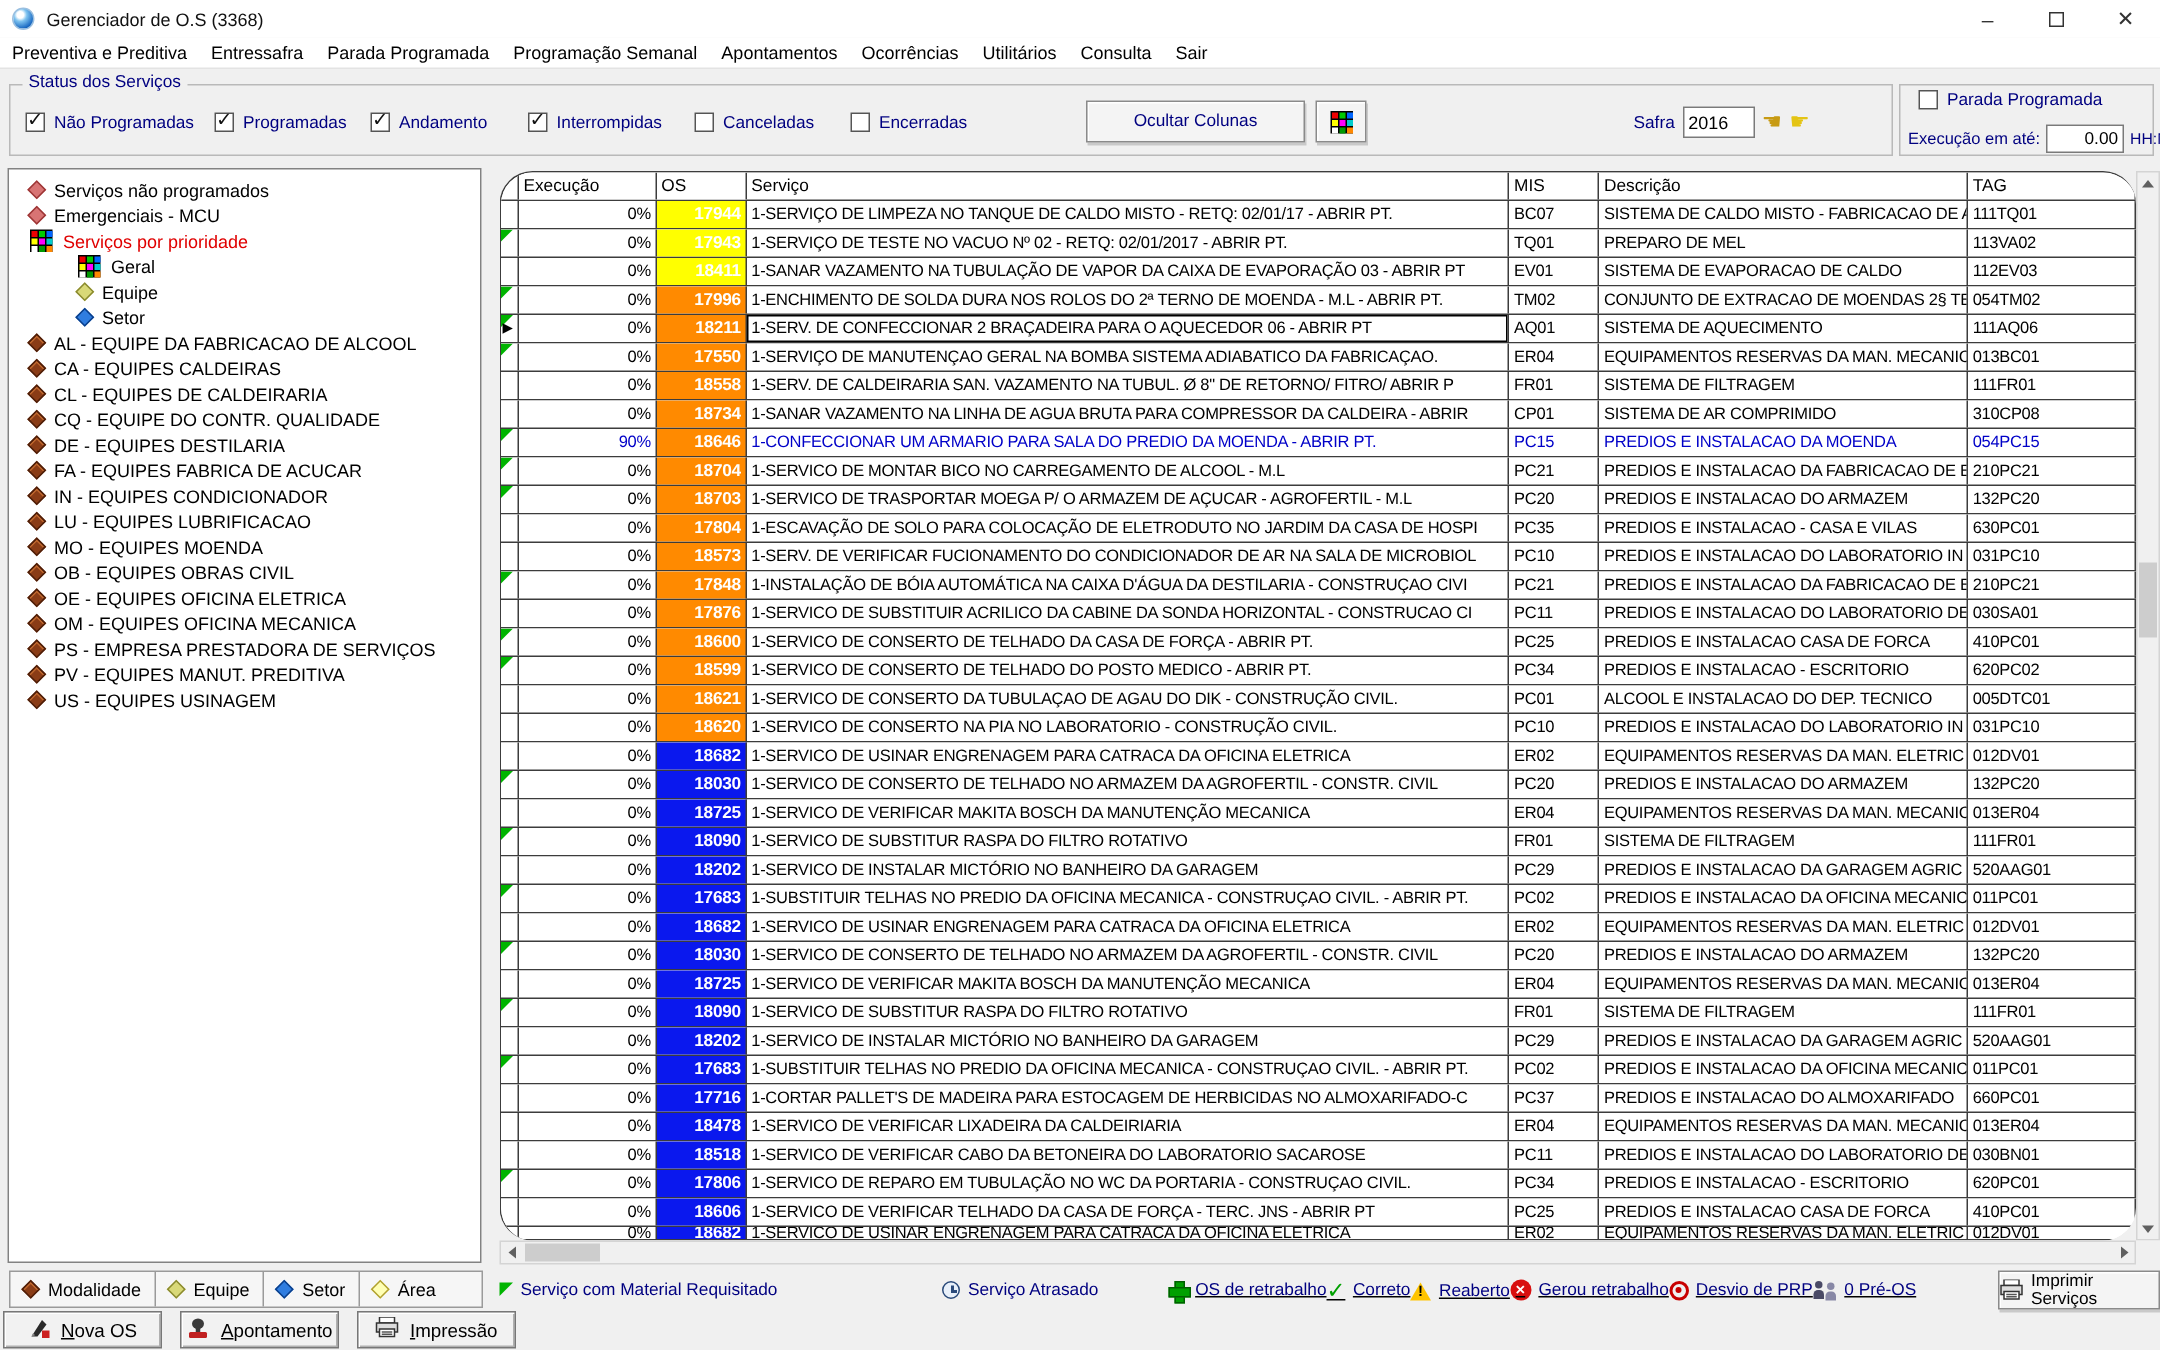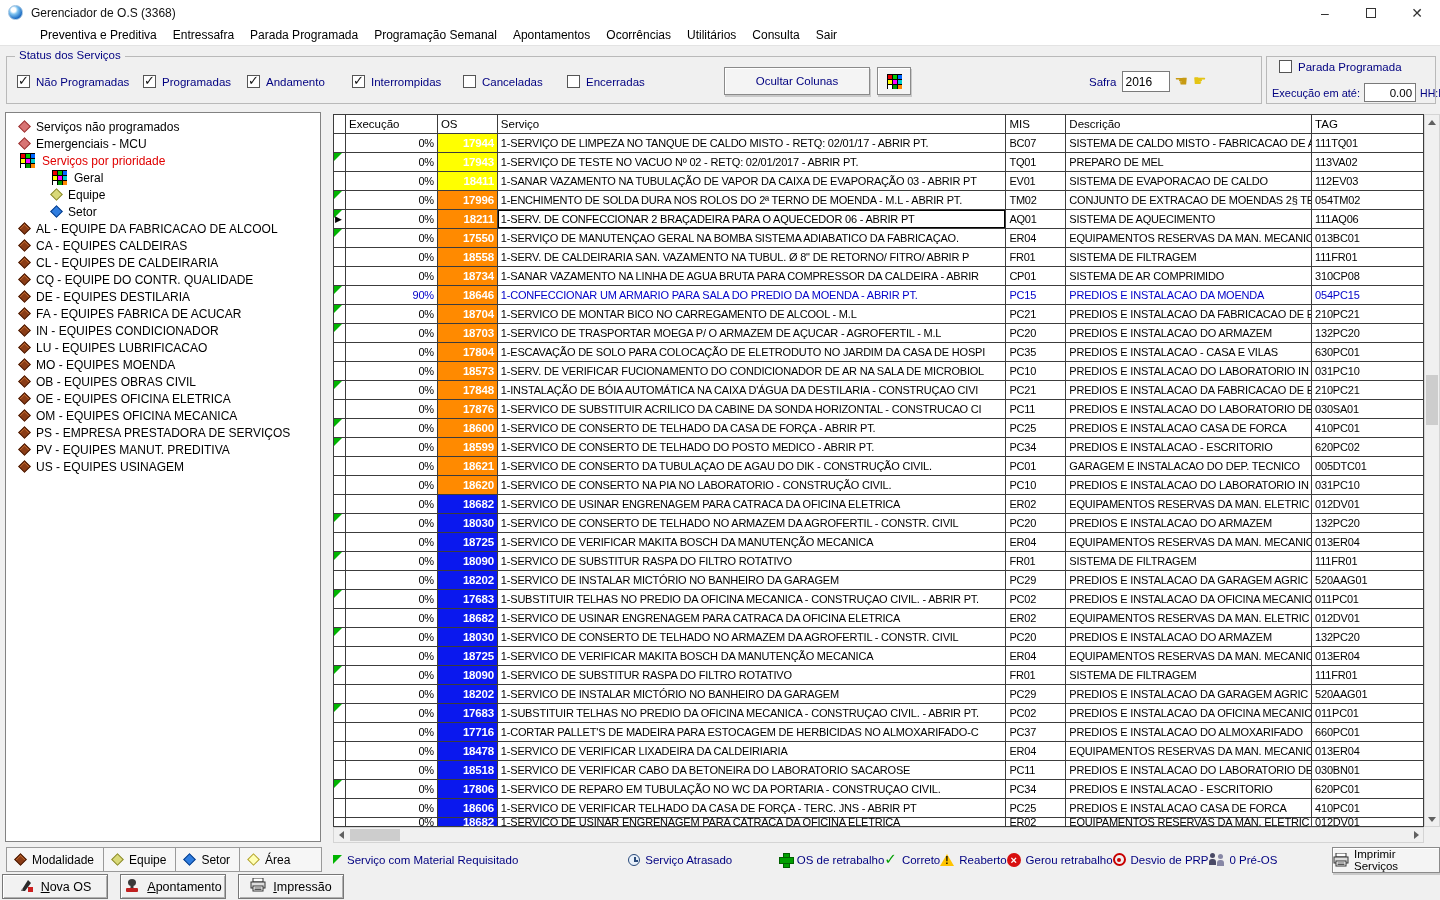--- a/index.html
+++ b/index.html
@@ -14,21 +14,21 @@
   #title-text { margin-left:8px; font-size:12px; color:#111; }
   #win-controls { margin-left:auto; display:flex; height:100%; }
   .win-btn { width:46px; height:25px; display:flex; align-items:center; justify-content:center; color:#333; font-size:14px; }
   .restore-glyph { position:relative; width:10px; height:10px; }
   .restore-glyph::before { content:""; position:absolute; right:0; top:0; width:8px; height:8px; border:1px solid #333; }
   .restore-glyph::after { content:""; position:absolute; left:0; bottom:0; width:8px; height:8px; border:1px solid #333; background:#fff; }
 
   
   #menubar { position:absolute; left:0; top:25px; width:1440px; height:21px; background:#ffffff; display:flex; align-items:center; border-bottom:1px solid #e3e3e3; }
   .menu-item { padding:2px 8px; color:#000; cursor:default; }
-  .menu-item:first-child { padding-left:8px;margin-left:32px; }
+  .menu-item:first-child { padding-left:8px; }
 
   
   .groupbox { position:absolute; border:1px solid #b9b9b9; background:#f0f0f0; }
   .groupbox-label { position:absolute; top:-8px; left:8px; background:#f0f0f0; padding:0 4px; color:#000080; font-size:11.5px; }
   #status-panel { left:6px; top:56px; width:1256px; height:48px; }
   #right-panel  { left:1266px; top:56px; width:170px; height:48px; }
 
   .cb-row { position:absolute; top:18px; display:flex; align-items:center; gap:6px; }
   .checkbox { width:13px; height:13px; background:#fff; border:1px solid #555; position:relative; flex:0 0 auto; }
   .checkbox.checked::after { content:"✓"; font-family:"DejaVu Sans",sans-serif; position:absolute; left:0px; top:-3px; font-size:13px; font-weight:bold; color:#111; }
@@ -59,21 +59,21 @@
   .tree-item.lvl1 { padding-left:14px; } .tree-item.lvl2 { padding-left:46px; }
   .tree-item.emph .tree-label { color:#e00000; font-weight:normal; }
   .diamond { width:9px; height:9px; transform:rotate(45deg); flex:0 0 auto; border:1px solid rgba(0,0,0,.5); }
   .d-red   { background:#d87474; border-color:#9c3636; }
   .d-brown { background:#8a3c16; border-color:#4d1e08; box-shadow:inset 1px 1px 0 #c0682e; }
   .d-khaki { background:#d9d978; border-color:#8a8a30; }
   .d-blue  { background:#2f7de0; border-color:#0b3f8a; }
   .d-pale  { background:#ffffb4; border-color:#b0a030; }
 
   
-  #grid { position:absolute; left:333px; top:114px; width:1091px; height:713px; background:#fff; border-left:1px solid #3c3c3c; border-top:1px solid #3c3c3c; overflow:hidden; }
+  #grid { position:absolute; left:333px; top:114px; width:1091px; height:713px; background:#fff; border-left:1px solid #3c3c3c; border-top:1px solid #3c3c3c; overflow:hidden;border-radius:22px; }
   .grid-row, #grid-header { display:flex; height:19px; border-bottom:1px solid #3c3c3c; background:#fff; }
   .grid-row.partial { height:9px; overflow:hidden; }
   .cell { border-right:1px solid #3c3c3c; height:100%; overflow:hidden; white-space:nowrap; font-size:11px; letter-spacing:-0.2px; display:flex; align-items:center; padding:0 3px; }
   #grid-header .cell { font-size:11.5px; letter-spacing:0; }
   .c-marker { width:12px; padding:0; position:relative; }
   .c-exec { width:92px; justify-content:flex-end; }
   .c-os { width:60px; justify-content:flex-end; color:#fff; font-weight:bold; font-size:11.5px; }
   .c-serv { width:509px; }
   .c-mis { width:60px; }
   .c-desc { width:246px; }
@@ -96,21 +96,21 @@
   .tri-up { width:0;height:0;border-left:4px solid transparent;border-right:4px solid transparent;border-bottom:5px solid #606060; }
   .tri-dn { width:0;height:0;border-left:4px solid transparent;border-right:4px solid transparent;border-top:5px solid #606060; }
   .tri-lf { width:0;height:0;border-top:4px solid transparent;border-bottom:4px solid transparent;border-right:5px solid #606060; }
   .tri-rt { width:0;height:0;border-top:4px solid transparent;border-bottom:4px solid transparent;border-left:5px solid #606060; }
   #vthumb { position:absolute; left:1px; top:260px; width:12px; height:50px; background:#cdcdcd; }
   #hthumb { position:absolute; top:1px; left:16px; width:50px; height:12px; background:#cdcdcd; }
 
   
   #legend { position:absolute; left:333px; top:846px; width:1107px; height:27px; display:flex; align-items:center; }
   .legend-left { display:flex; align-items:center; gap:110px; }
-  .legend-right { margin-left:auto; display:flex; align-items:center; margin-right:8px; }
+  .legend-right { margin-left:auto; display:flex; align-items:flex-end; margin-right:8px;text-decoration:underline; }
   .legend-item { display:flex; align-items:center; gap:5px; color:#000080; font-size:11.5px; white-space:nowrap; }
   .li-material { width:0;height:0;border-top:9px solid #00b400;border-right:9px solid transparent; }
   .icon-clock { width:12px; height:12px; border-radius:50%; border:1px solid #2a4a7a; background:#e8f0fa; position:relative; }
   .icon-clock::after { content:""; position:absolute; left:5px; top:2px; width:2px; height:4px; background:#2a4a7a; }
   .icon-clock::before { content:""; position:absolute; left:5px; top:5px; width:4px; height:2px; background:#2a4a7a; }
   .icon-plus { position:relative; width:13px; height:13px; }
   .icon-plus::before { content:""; position:absolute; left:4px; top:0; width:5px; height:13px; background:#00a000; border:1px solid #006000; }
   .icon-plus::after  { content:""; position:absolute; left:0; top:4px; width:13px; height:5px; background:#00a000; border:1px solid #006000; }
   .icon-check { color:#00a000; font-weight:bold; font-size:15px; line-height:13px; font-family:"DejaVu Sans",sans-serif; }
   .icon-warn { position:relative; width:0; height:0; border-left:7px solid transparent; border-right:7px solid transparent; border-bottom:12px solid #ffc400; }
@@ -490,21 +490,21 @@
         <div class="cell c-mis">PC34</div>
         <div class="cell c-desc">PREDIOS E INSTALACAO - ESCRITORIO</div>
         <div class="cell c-tag">620PC02</div>
       </div>
       <div class="grid-row">
         <div class="cell c-marker"></div>
         <div class="cell c-exec">0%</div>
         <div class="cell c-os os-orange">18621</div>
         <div class="cell c-serv">1-SERVICO DE CONSERTO DA TUBULAÇAO DE AGAU DO DIK - CONSTRUÇÃO CIVIL.</div>
         <div class="cell c-mis">PC01</div>
-        <div class="cell c-desc">GARAGEM E INSTALACAO DO DEP. TECNICO</div>
+        <div class="cell c-desc">ALCOOL E INSTALACAO DO DEP. TECNICO</div>
         <div class="cell c-tag">005DTC01</div>
       </div>
       <div class="grid-row">
         <div class="cell c-marker"></div>
         <div class="cell c-exec">0%</div>
         <div class="cell c-os os-orange">18620</div>
         <div class="cell c-serv">1-SERVICO DE CONSERTO NA PIA NO LABORATORIO - CONSTRUÇÃO CIVIL.</div>
         <div class="cell c-mis">PC10</div>
         <div class="cell c-desc">PREDIOS E INSTALACAO DO LABORATORIO IN</div>
         <div class="cell c-tag">031PC10</div>

